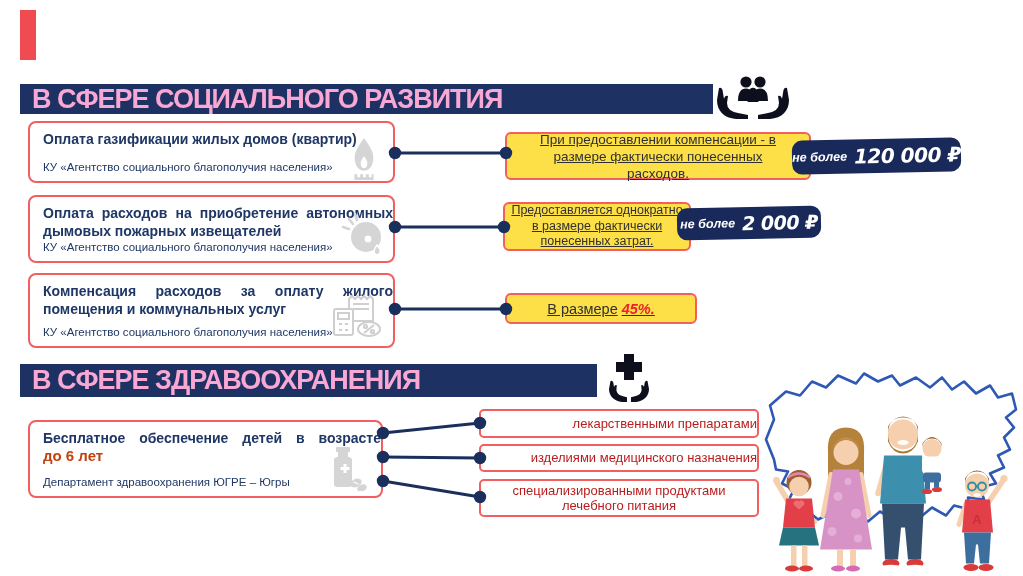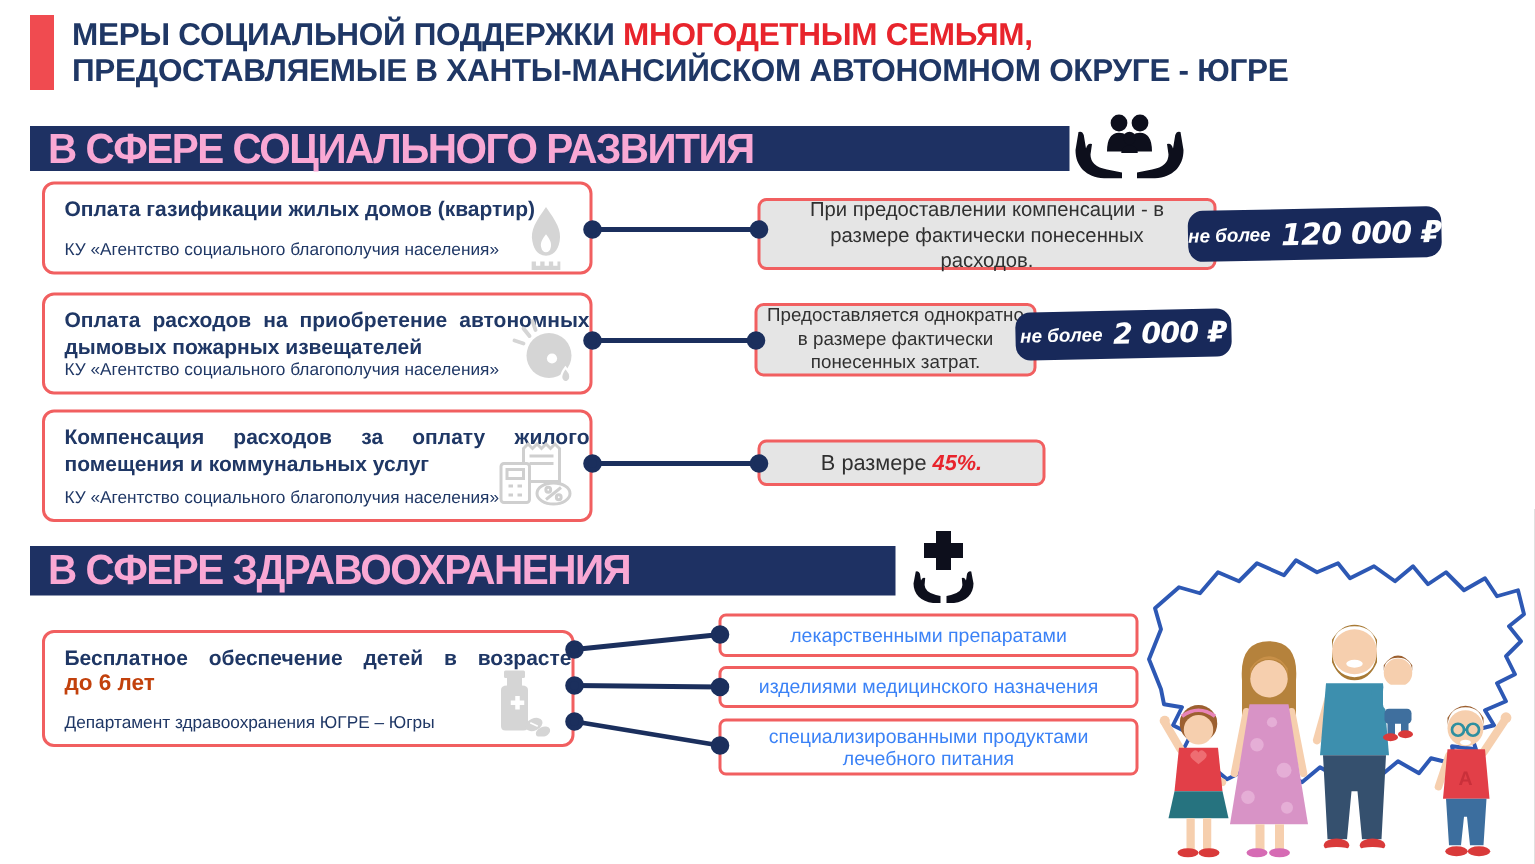--- a/index.html
+++ b/index.html
@@ -25,53 +25,49 @@
   .lbox-3 { top:273px; height:75px; }
   .hbox  { top:420px; height:78px; width:355px; }
   .lbox-title { position:absolute; left:13px; right:0; top:7px; font-size:14px; font-weight:bold; color:#1f3765; line-height:18px; }
   .justify { text-align:justify; }
   .justify-full { text-align:justify; text-align-last:justify; }
   .lbox-agency { position:absolute; left:13px; bottom:8px; right:60px; font-size:11.5px; color:#1f3765; }
   .red-bold { color:#c2410c; }
   .lbox-icon { position:absolute; }
 
   
-  .mbox { background:#e5e5e5; border:2px solid #f15f60; border-radius:6px; display:flex; align-items:center; justify-content:center; text-align:center; color:#303030; }
+  .mbox { background:#fde047; border:2px solid #f15f60; border-radius:6px; display:flex; align-items:center; justify-content:center; text-align:center; color:#303030;text-decoration:underline; }
   .mbox-1 { left:505px; top:132px; width:306px; height:48px; font-size:13.5px; line-height:17px; padding:0 16px; }
   .mbox-2 { left:503px; top:202px; width:188px; height:49px; font-size:12.5px; line-height:15.5px; padding:0 6px; }
   .mbox-3 { left:505px; top:293px; width:192px; height:31px; font-size:14.5px; }
   .pct-red { color:#e8242c; font-weight:bold; font-style:italic; margin-left:4px; }
 
   
   .badge { background:#18295a; border-radius:10px; color:#fff; display:flex; align-items:center; justify-content:center; gap:7px; transform:rotate(-1.2deg); }
   .badge-1 { left:792px; top:139px; width:169px; height:34px; }
   .badge-2 { left:677px; top:207px; width:144px; height:32px; }
   .badge-prefix { font-style:italic; font-weight:bold; font-size:12.5px; }
   .badge-amount { font-style:italic; font-weight:bold; font-size:20px; font-family:"DejaVu Sans", sans-serif; letter-spacing:-0.5px; }
   .badge-2 .badge-amount { font-size:19px; }
 
   
-  .ritem { left:479px; width:280px; background:#fff; border:2px solid #f15f60; border-radius:5px; display:flex; align-items:center; justify-content:center; text-align:center; font-size:13px; color:#3b82f6; line-height:15.5px; }
+  .ritem { left:479px; width:280px; background:#fff; border:2px solid #f15f60; border-radius:5px; display:flex; align-items:center; justify-content:flex-end; text-align:center; font-size:13px; color:#b91c1c; line-height:15.5px; }
   .ritem-1 { top:409px; height:29px; }
   .ritem-2 { top:444px; height:28px; }
   .ritem-3 { top:479px; height:38px; padding:0 28px; }
 
   .connector-layer { left:0; top:0; width:1023px; height:576px; pointer-events:none; }
   .illustration { left:760px; top:331px; width:262px; height:245px; }
 </style>
 </head>
 <body>
 
 <div class="canvas">
 
   <div class="abs accent-bar"></div>
-  <div class="abs page-title">
-    <div><span>МЕРЫ СОЦИАЛЬНОЙ ПОДДЕРЖКИ </span><span class="title-red">МНОГОДЕТНЫМ СЕМЬЯМ,</span></div>
-    <div>ПРЕДОСТАВЛЯЕМЫЕ В ХАНТЫ-МАНСИЙСКОМ АВТОНОМНОМ ОКРУГЕ - ЮГРЕ</div>
-  </div>
 
   <div class="abs banner banner-1">
     <span class="banner-text">В СФЕРЕ СОЦИАЛЬНОГО РАЗВИТИЯ</span>
   </div>
 
   <svg class="abs" style="left:716px;top:75px;" width="74" height="44" viewBox="0 0 74 44">
     <g fill="#0d0f1c">
       <circle cx="30" cy="7" r="5.6"></circle>
       <circle cx="44" cy="7" r="5.6"></circle>
       <path d="M22,26 Q22,13.5 30,13.5 Q36,13.5 37,20 Q38,13.5 44,13.5 Q52,13.5 52,26 Z"></path>

